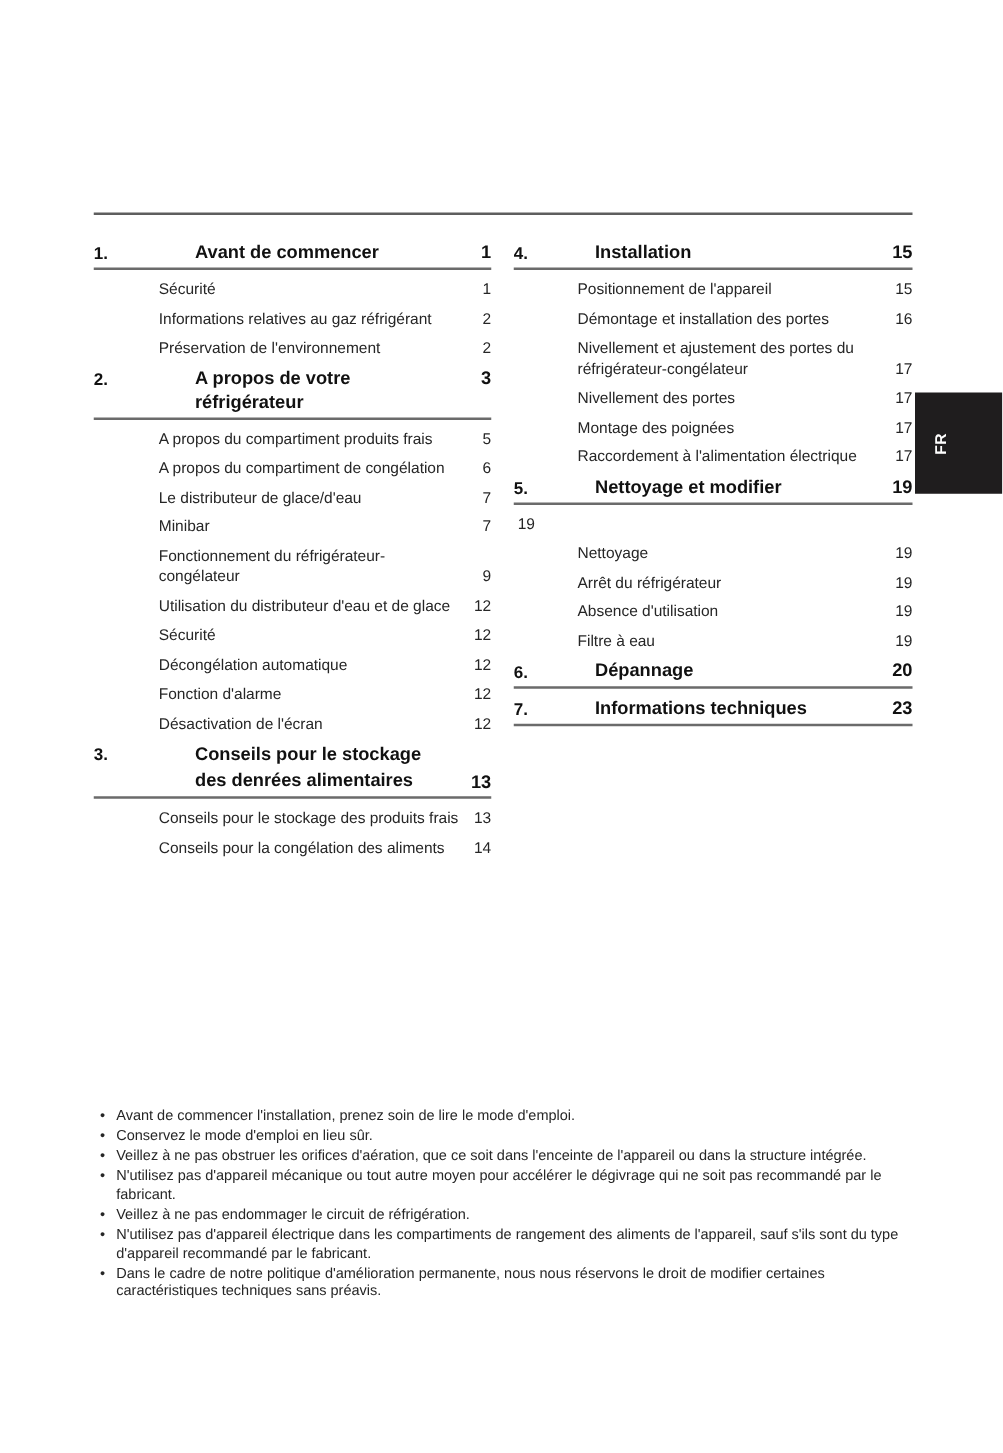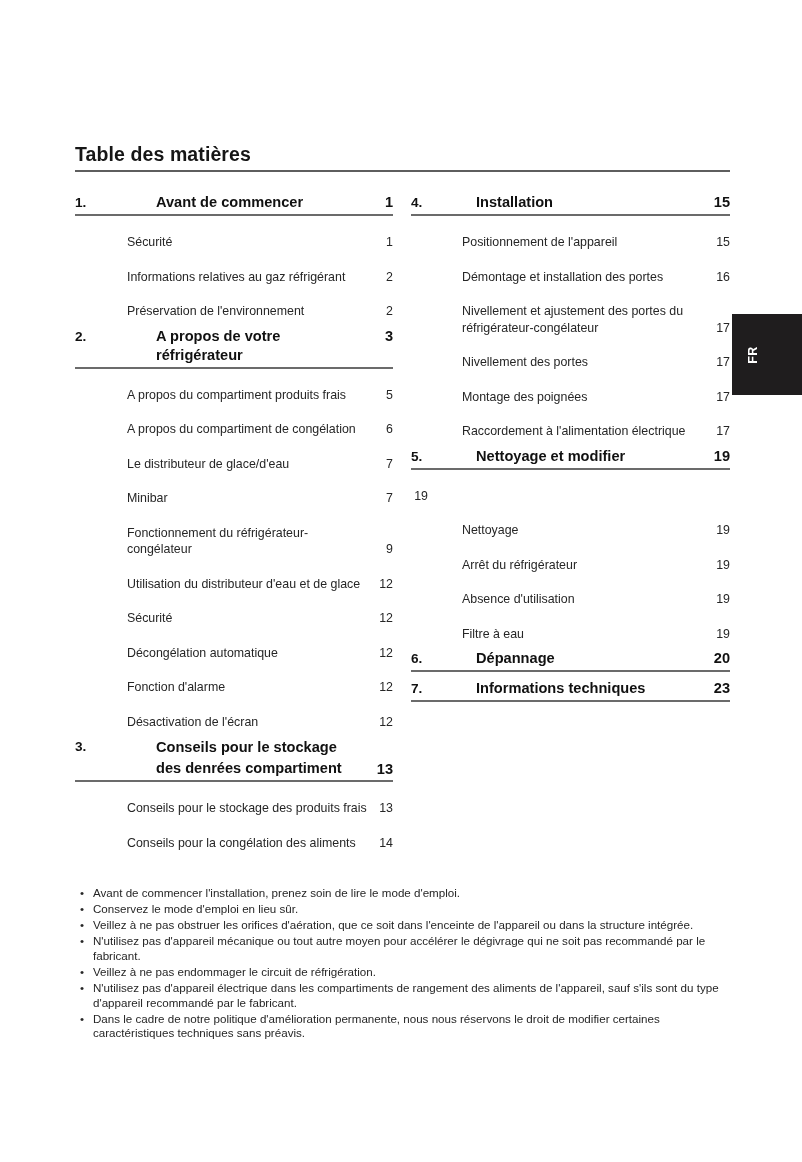--- a/index.html
+++ b/index.html
@@ -90,21 +90,21 @@
   .chapter.two-line .ch-title { line-height: 21px; }
   .chapter.two-line .ch-page { align-self: flex-end; }
 
   
   .entry {
     display: flex;
     align-items: flex-start;
     font-size: 12.4px;
     line-height: 16.5px;
     color: #262626;
-    padding-top: 18px;
+    padding-top: 7px;
   }
   .entry .e-title {
     flex: 1 1 auto;
     padding-left: 52px;
     padding-right: 8px;
   }
   #col-right .entry .e-title { padding-left: 51px; }
   .entry .e-page {
     flex: 0 0 auto;
     text-align: right;
@@ -155,21 +155,20 @@
     font-size: 11.6px;
     line-height: 14.6px;
     color: #262626;
   }
 </style>
 </head>
 <body>
 
 <div id="page">
 
-  <div id="toc-title">Table des matières</div>
   <div id="title-rule"></div>
 
   <div id="col-left" class="col">
       <div class="chapter">
         <span class="ch-num">1.</span>
         <span class="ch-title">Avant de commencer</span>
         <span class="ch-page">1</span>
         <span class="ch-rule"></span>
       </div>
       <div class="entry">
@@ -225,21 +224,21 @@
       <div class="entry">
         <span class="e-title">Fonction d'alarme</span>
         <span class="e-page">12</span>
       </div>
       <div class="entry">
         <span class="e-title">Désactivation de l'écran</span>
         <span class="e-page">12</span>
       </div>
       <div class="chapter two-line">
         <span class="ch-num">3.</span>
-        <span class="ch-title">Conseils pour le stockage des denrées compartiment</span>
+        <span class="ch-title">Conseils pour le stockage des denrées alimentaires</span>
         <span class="ch-page">13</span>
         <span class="ch-rule"></span>
       </div>
       <div class="entry multi">
         <span class="e-title">Conseils pour le stockage des produits frais</span>
         <span class="e-page">13</span>
       </div>
       <div class="entry multi">
         <span class="e-title">Conseils pour la congélation des aliments</span>
         <span class="e-page">14</span>

